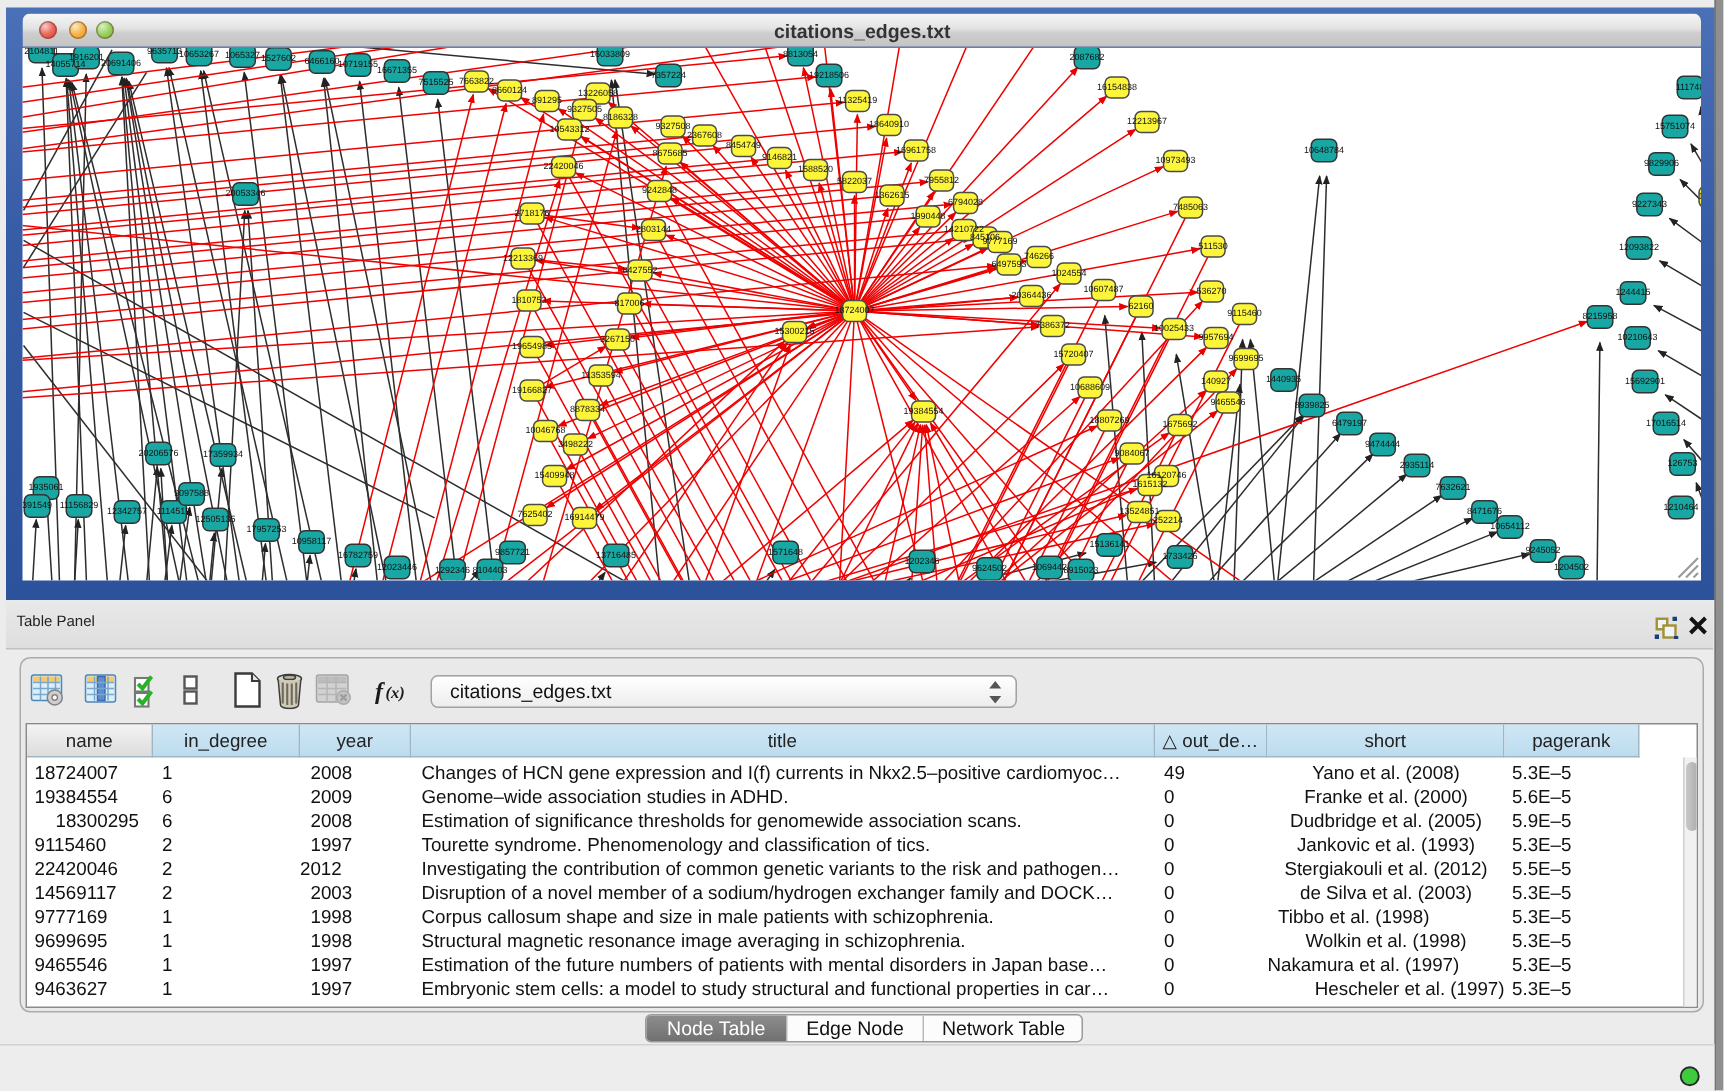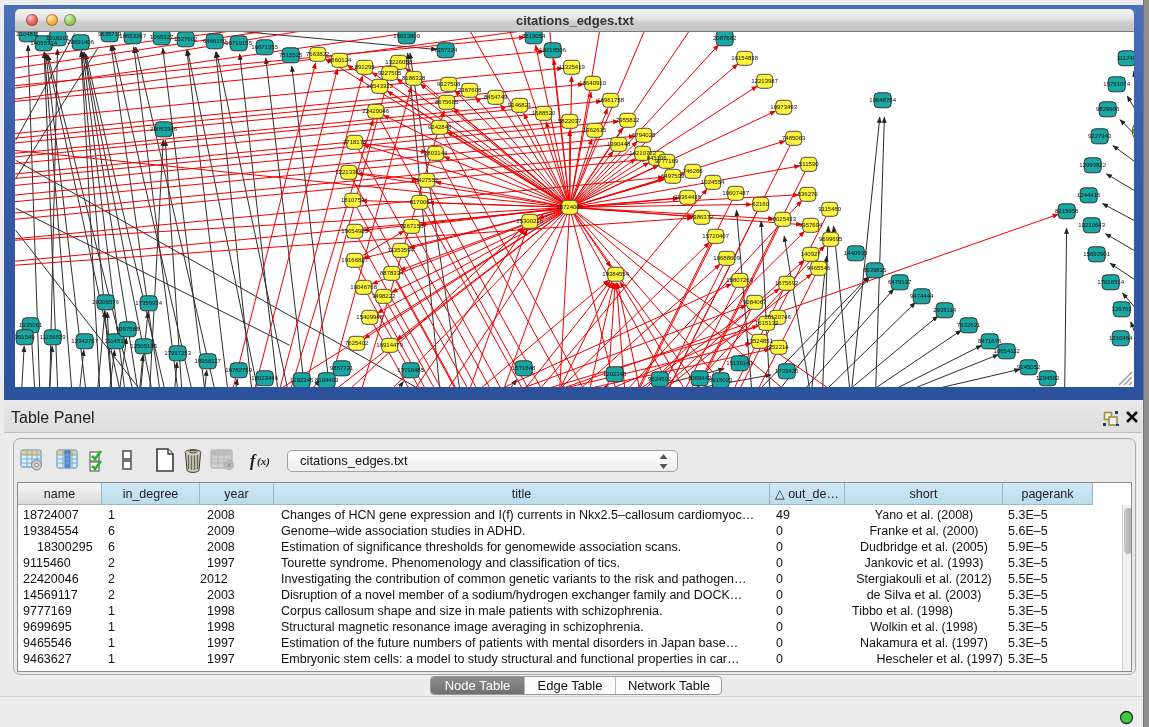--- a/index.html
+++ b/index.html
@@ -579,21 +579,21 @@
         <g stroke="#9a9a9a" stroke-width="1.4">
           <line x1="1104" y1="353" x2="1117" y2="340"></line>
           <line x1="1109" y1="353" x2="1117" y2="345"></line>
           <line x1="1114" y1="353" x2="1117" y2="350"></line>
         </g>
       </svg>
     </div>
 </div>
 <div class="abs" style="left:1143px;top:0;width:6px;height:727px;background:#8f8f8f;border-left:1px solid #747474"></div>
 <div class="abs" id="panelbar">
-  <div style="position:absolute;left:7px;top:9px;font-size:16px;color:#222">Table Panel</div>
+  <div style="position:absolute;left:7px;top:9px;font-size:10px;color:#222">Table Panel</div>
   <svg class="abs" style="left:1099px;top:11px" width="16" height="15">
       <rect x="1.5" y="1.5" width="7" height="7" fill="#eef4fb" stroke="#a09132" stroke-width="1.6"></rect>
       <rect x="6" y="6" width="8" height="8" fill="#eef4fb" stroke="#a09132" stroke-width="1.6"></rect>
       <rect x="12" y="0" width="3" height="3" fill="#1c3f77"></rect>
       <rect x="0" y="12" width="3" height="3" fill="#1c3f77"></rect>
       <rect x="13" y="13" width="3" height="3" fill="#1c3f77"></rect>
     </svg>
   <svg class="abs" style="left:1121px;top:10px" width="14" height="14">
       <path d="M2 2 L12 12 M12 2 L2 12" stroke="#111" stroke-width="2.6"></path>
     </svg>
@@ -659,21 +659,21 @@
   <div class="th" style="left:752px;width:75px">△ out_de…</div>
   <div class="th" style="left:827px;width:158px">short</div>
   <div class="th" style="left:985px;width:90px">pagerank</div>
   <div class="abs" style="left:1104px;top:22px;width:11px;height:167px;background:#f1f1f1;border-left:1px solid #d0d0d0">
     <div style="position:absolute;left:1px;top:3px;width:8px;height:46px;border-radius:4px;background:linear-gradient(90deg,#c9c9c9,#adadad)"></div>
   </div>
   <div class="trow" style="top:24px">
       <span style="left:5px">18724007</span>
       <span style="left:90px">1</span>
       <span style="left:189px">2008</span>
-      <span style="left:263px">Changes of HCN gene expression and I(f) currents in Nkx2.5–callosum cardiomyoc…</span>
+      <span style="left:263px">Changes of HCN gene expression and I(f) currents in Nkx2.5–positive cardiomyoc…</span>
       <span style="left:758px">49</span>
       <span style="left:827px;width:158px;text-align:center">Yano et al. (2008)</span>
       <span style="left:990px">5.3E–5</span>
     </div>
     <div class="trow" style="top:40px">
       <span style="left:5px">19384554</span>
       <span style="left:90px">6</span>
       <span style="left:189px">2009</span>
       <span style="left:263px">Genome–wide association studies in ADHD.</span>
       <span style="left:758px">0</span>
@@ -733,35 +733,35 @@
       <span style="left:758px">0</span>
       <span style="left:827px;width:158px;text-align:center">Wolkin et al. (1998)</span>
       <span style="left:990px">5.3E–5</span>
     </div>
     <div class="trow" style="top:152px">
       <span style="left:5px">9465546</span>
       <span style="left:90px">1</span>
       <span style="left:189px">1997</span>
       <span style="left:263px">Estimation of the future numbers of patients with mental disorders in Japan base…</span>
       <span style="left:758px">0</span>
-      <span style="left:827px;width:158px;text-align:center">Nakamura et al. (1997)</span>
+      <span style="left:827px;width:158px;">Nakamura et al. (1997)</span>
       <span style="left:990px">5.3E–5</span>
     </div>
     <div class="trow" style="top:168px">
       <span style="left:5px">9463627</span>
       <span style="left:90px">1</span>
       <span style="left:189px">1997</span>
       <span style="left:263px">Embryonic stem cells: a model to study structural and functional properties in car…</span>
       <span style="left:758px">0</span>
       <span style="left:827px;width:158px;text-align:right">Hescheler et al. (1997)</span>
       <span style="left:990px">5.3E–5</span>
     </div>
 </div>
 <div class="abs" id="tabs">
   <div style="left:0;width:93px;background:linear-gradient(180deg,#8d8d8d,#707070);color:#fff;border-radius:3px 0 0 3px">Node Table</div>
-  <div style="left:93px;width:91px;border-left:1px solid #b9b9b9;color:#111">Edge Table</div>
+  <div style="left:93px;width:91px;border-left:1px solid #b9b9b9;color:#111">Edge Node</div>
   <div style="left:184px;width:107px;border-left:1px solid #b9b9b9;color:#111">Network Table</div>
 </div>
 <div class="abs" id="status">
   <span style="position:absolute;right:26px;top:28px;font-size:14px;color:#222">Memory: OK</span>
   <svg style="position:absolute;right:9px;top:12.5px" width="15" height="15">
       <circle cx="7.5" cy="7.5" r="6" fill="#3ecb3e" stroke="#2a2a2a" stroke-width="1.3"></circle>
     </svg>
 </div>
 </body></html>

